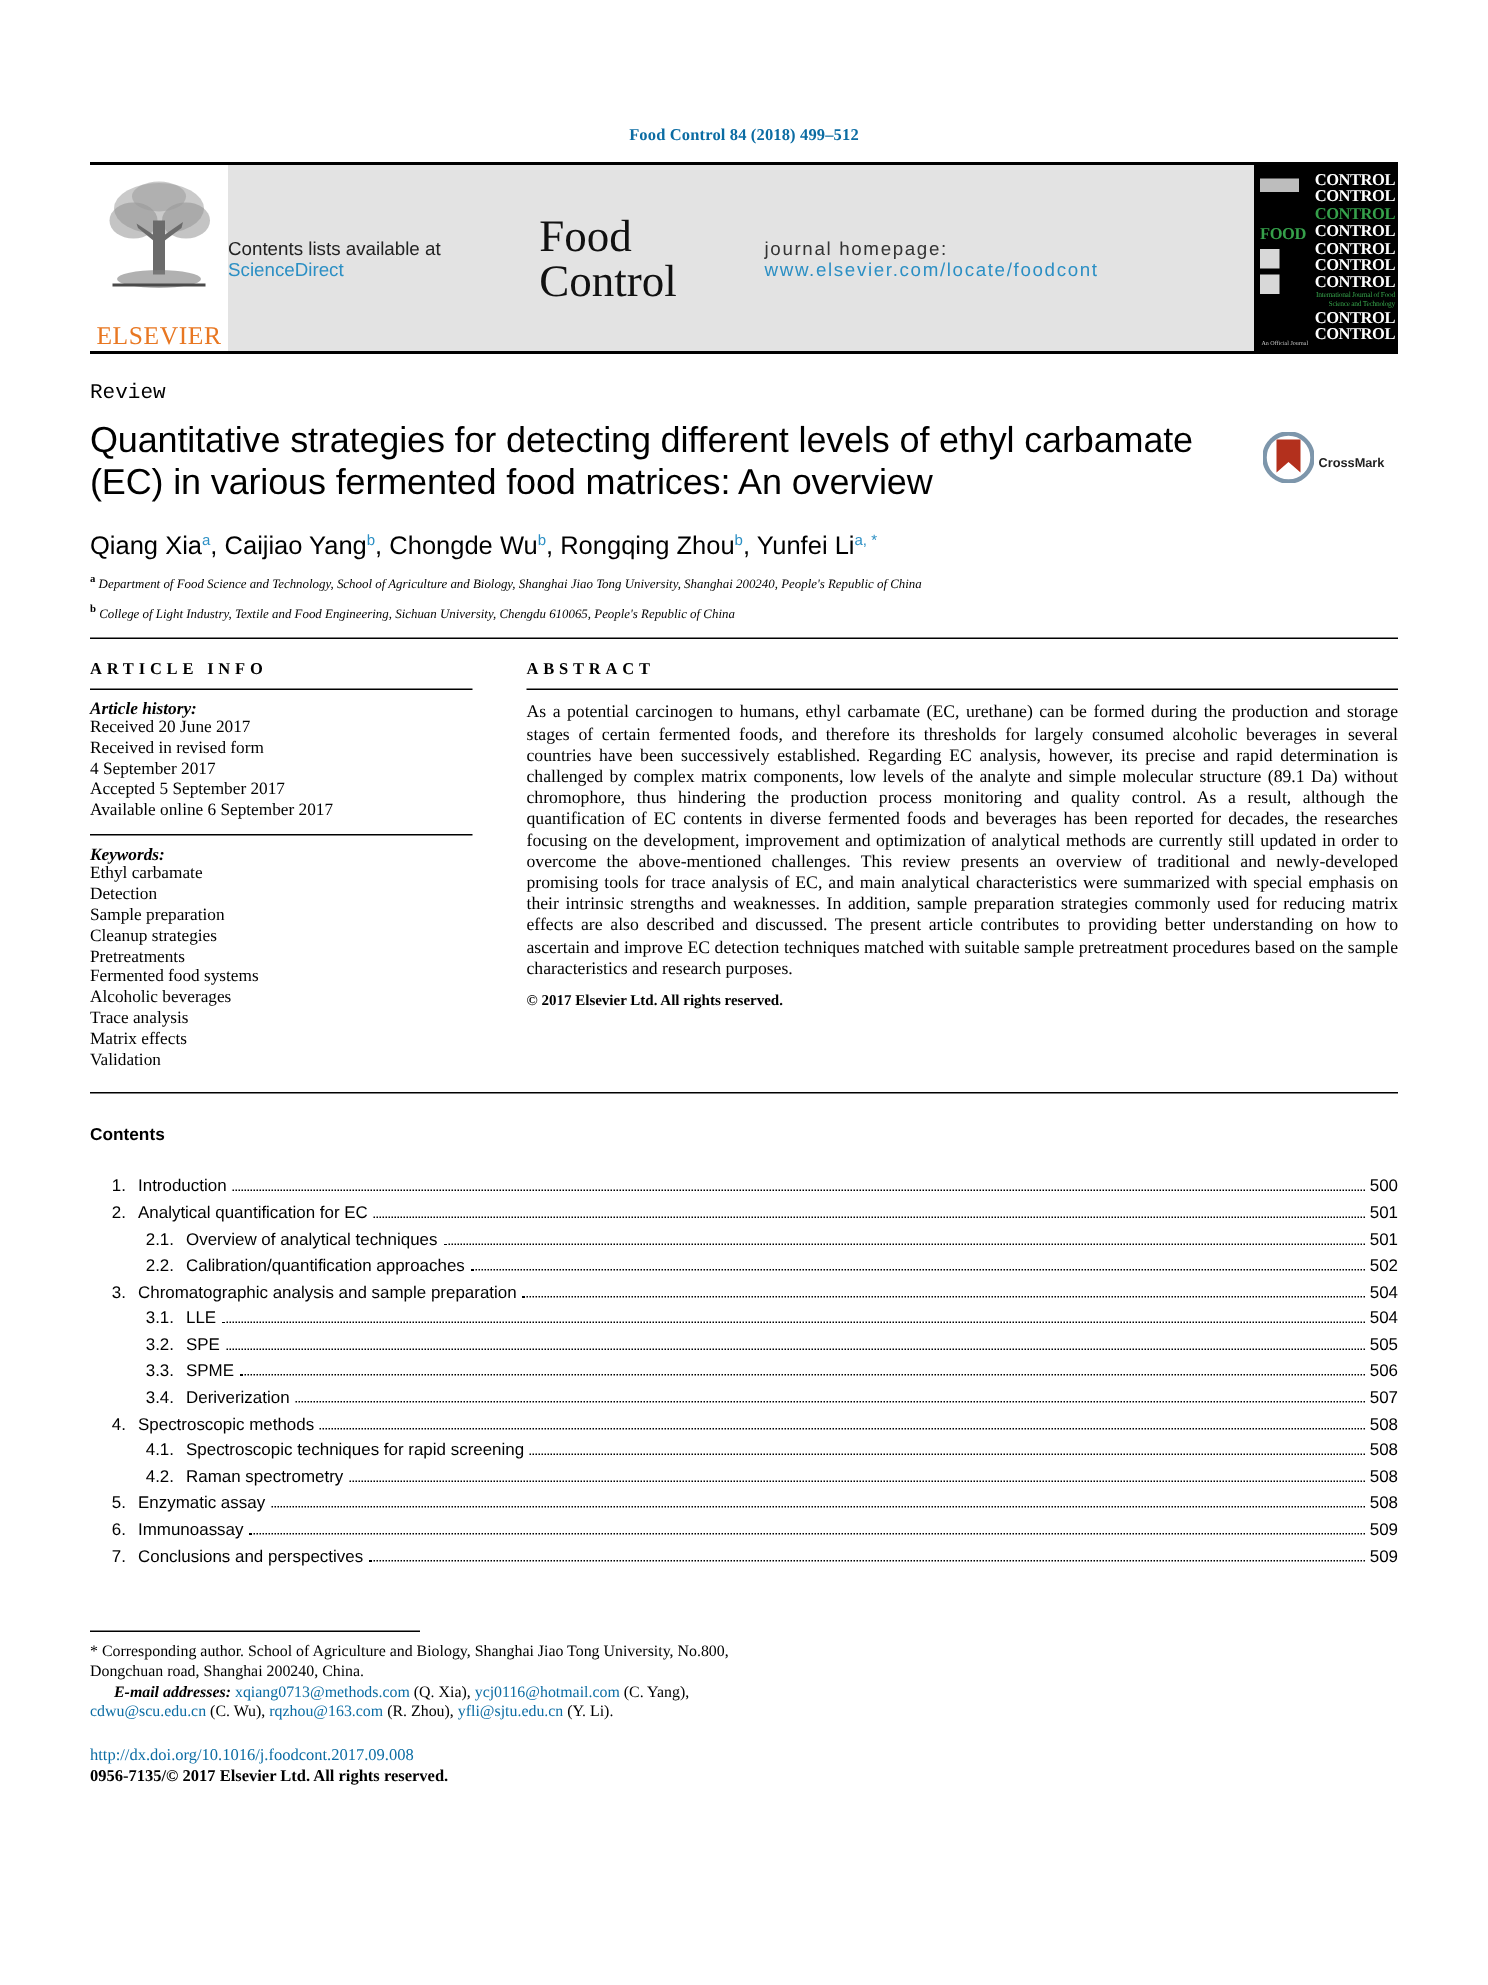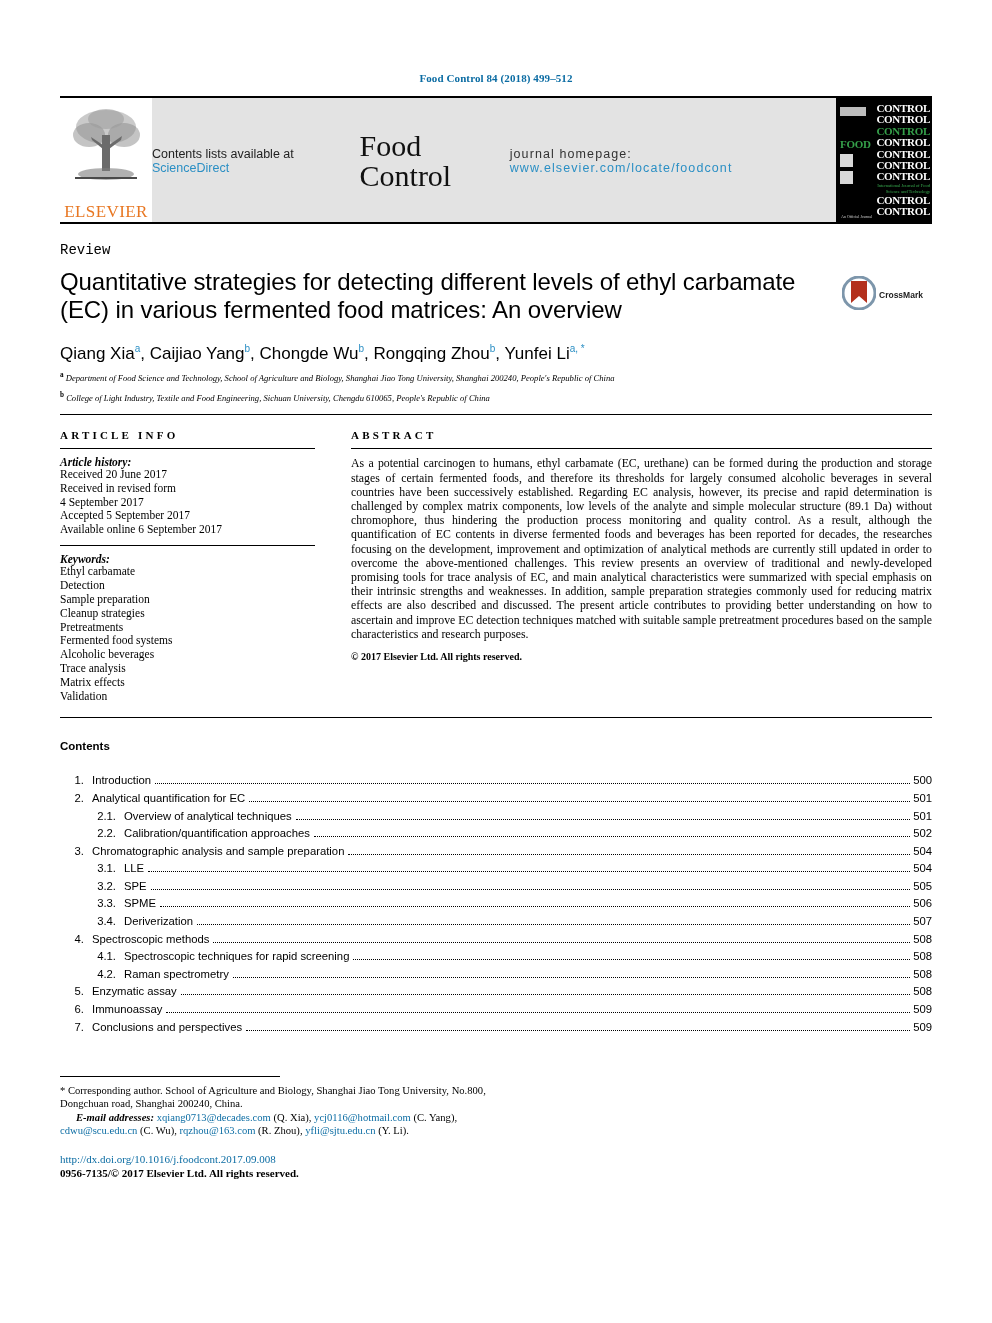--- a/index.html
+++ b/index.html
@@ -13,21 +13,21 @@
     font-family: "Liberation Serif", serif;
     color: #000000;
     position: relative;
     overflow: hidden;
   }
   .page {
     width: 992px;
     height: 1297px;
     position: relative;
     box-sizing: border-box;
-    padding: 0 60px;
+    padding: 12px 60px;
   }
 
   
   .running-head {
     text-align: center;
     color: #0b6ca3;
     font-size: 11px;
     font-weight: bold;
     padding-top: 72px;
     letter-spacing: 0.1px;
@@ -517,21 +517,21 @@
       <span class="toc-page">509</span>
     </div>
   </div>
 
   <div class="foot-rule"></div>
 
   <div class="footnotes">
     <div>* Corresponding author. School of Agriculture and Biology, Shanghai Jiao Tong University, No.800, Dongchuan road, Shanghai 200240, China.</div>
     <div class="indent">
       <span class="email-label">E-mail addresses:</span>
-      <a href="#">xqiang0713@decades.com</a>
+      <a href="#">xqiang0713@methods.com</a>
       <span>(Q. Xia)</span>,
       <a href="#">ycj0116@hotmail.com</a>
       <span>(C. Yang)</span>,
       <a href="#">cdwu@scu.edu.cn</a>
       <span>(C. Wu)</span>,
       <a href="#">rqzhou@163.com</a>
       <span>(R. Zhou)</span>,
       <a href="#">yfli@sjtu.edu.cn</a>
       <span>(Y. Li)</span>.
     </div>

